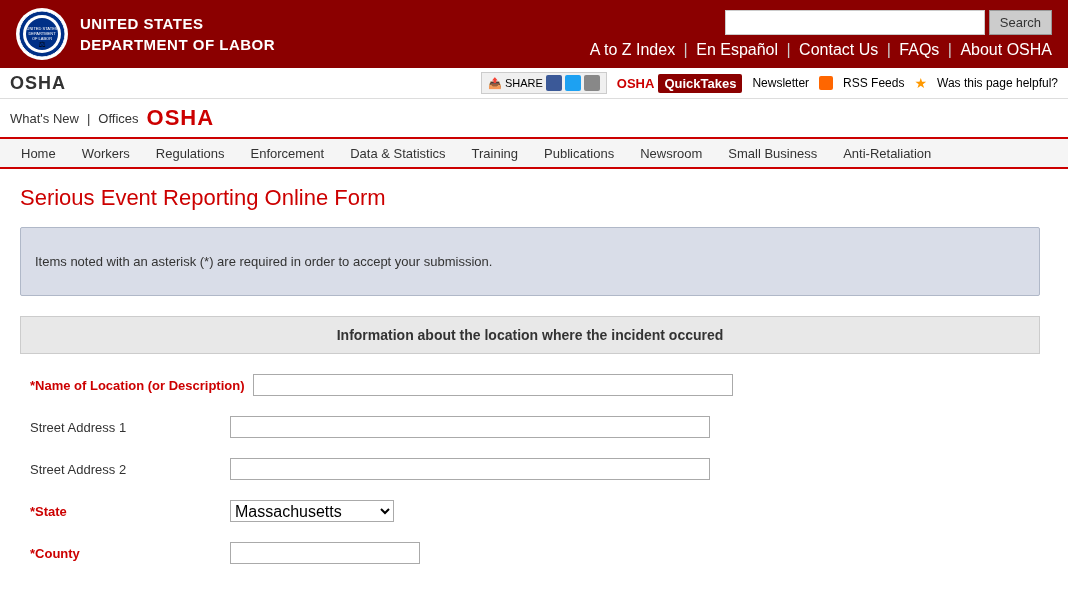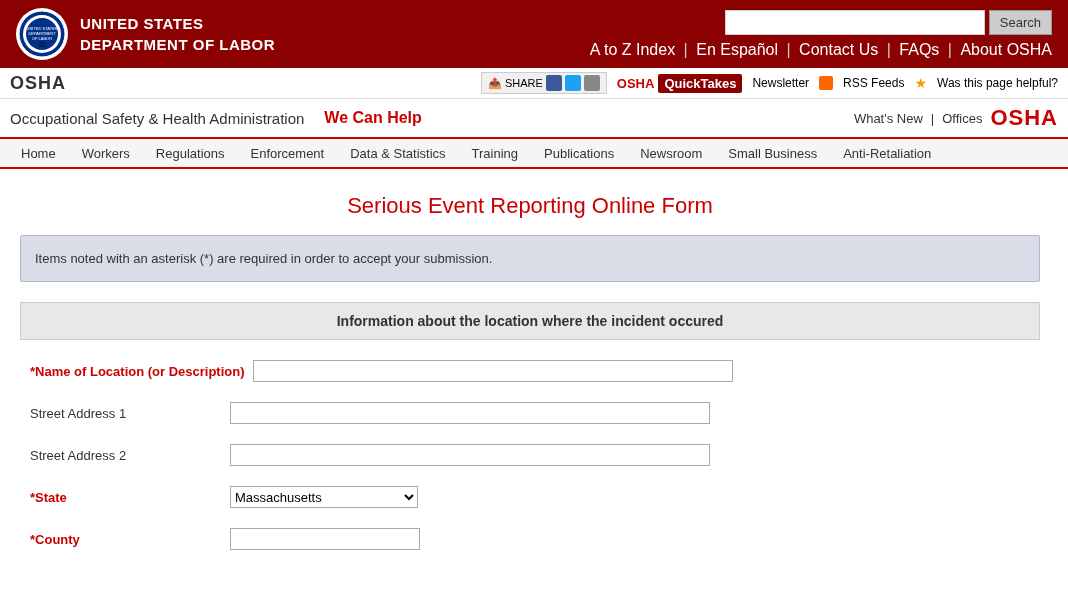--- a/index.html
+++ b/index.html
@@ -201,31 +201,29 @@
       display: flex;
       align-items: center;
     }
 
     
     #main {
       padding: 16px 20px;
       max-width: 1060px;
     }
     #page-title {
-      text-align: center;
       font-size: 22px;
       color: #cc0000;
       font-weight: normal;
       margin-bottom: 16px;
-      margin-top: 8px;
     }
     #required-notice {
       background: #d9dde8;
       border: 1px solid #b0b8c8;
-      padding: 15px 14px;
+      padding: 26px 14px;
       font-size: 13px;
       color: #333;
       margin-bottom: 20px;
       border-radius: 2px;
     }
 
     #section-header {
       background: #e8e8e8;
       border: 1px solid #ccc;
       padding: 10px;
@@ -270,24 +268,24 @@
       font-size: 13px;
     }
     .form-input-city {
       width: 190px;
       height: 22px;
       border: 1px solid #aaa;
       padding: 2px 4px;
       font-size: 13px;
     }
     .form-select {
-      width: 188px;
+      width: 164px;
       height: 22px;
       border: 1px solid #aaa;
-      font-size: 13px;
+      font-size: 16px;
       background: #fff;
     }
     .form-input-county {
       width: 190px;
       height: 22px;
       border: 1px solid #aaa;
       padding: 2px 4px;
       font-size: 13px;
     }
   </style>
@@ -347,24 +345,20 @@
     </div>
     <span>Newsletter</span>
     <span class="rss-icon"></span>
     <span>RSS Feeds</span>
     <span class="star-icon">★</span>
     <span>Was this page helpful?</span>
   </div>
 </div>
 
 <div id="title-bar">
-  <div id="title-bar-left">
-    <span id="osha-dept-name">Occupational Safety &amp; Health Administration</span>
-    <span id="we-can-help">We Can Help</span>
-  </div>
   <div id="title-bar-right">
     <a>What's New</a>
     <span> | </span>
     <a>Offices</a>
     <span id="osha-brand">OSHA</span>
   </div>
 </div>
 
 <div id="nav">
     <a class="nav-item">Home</a>

